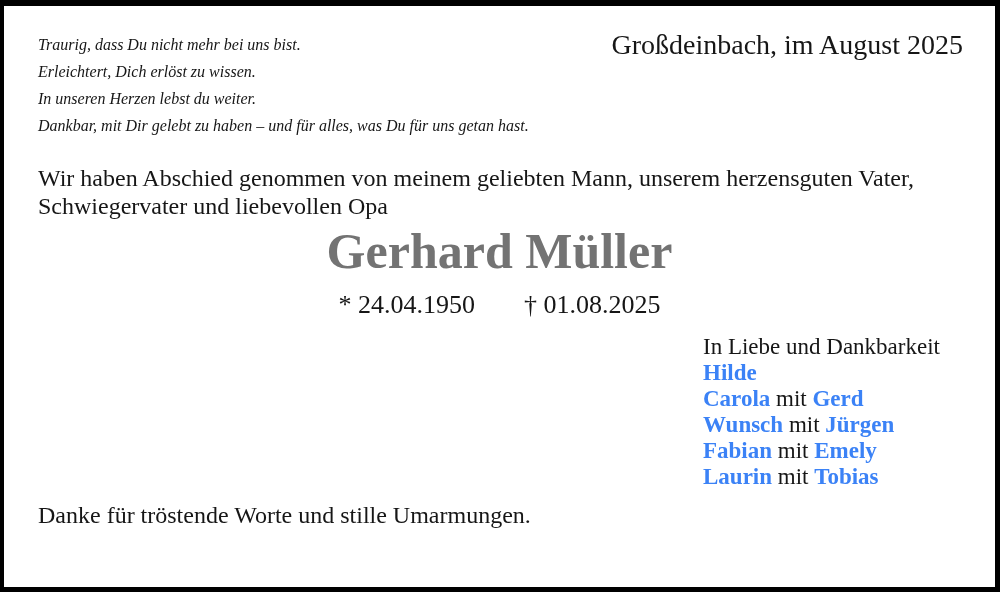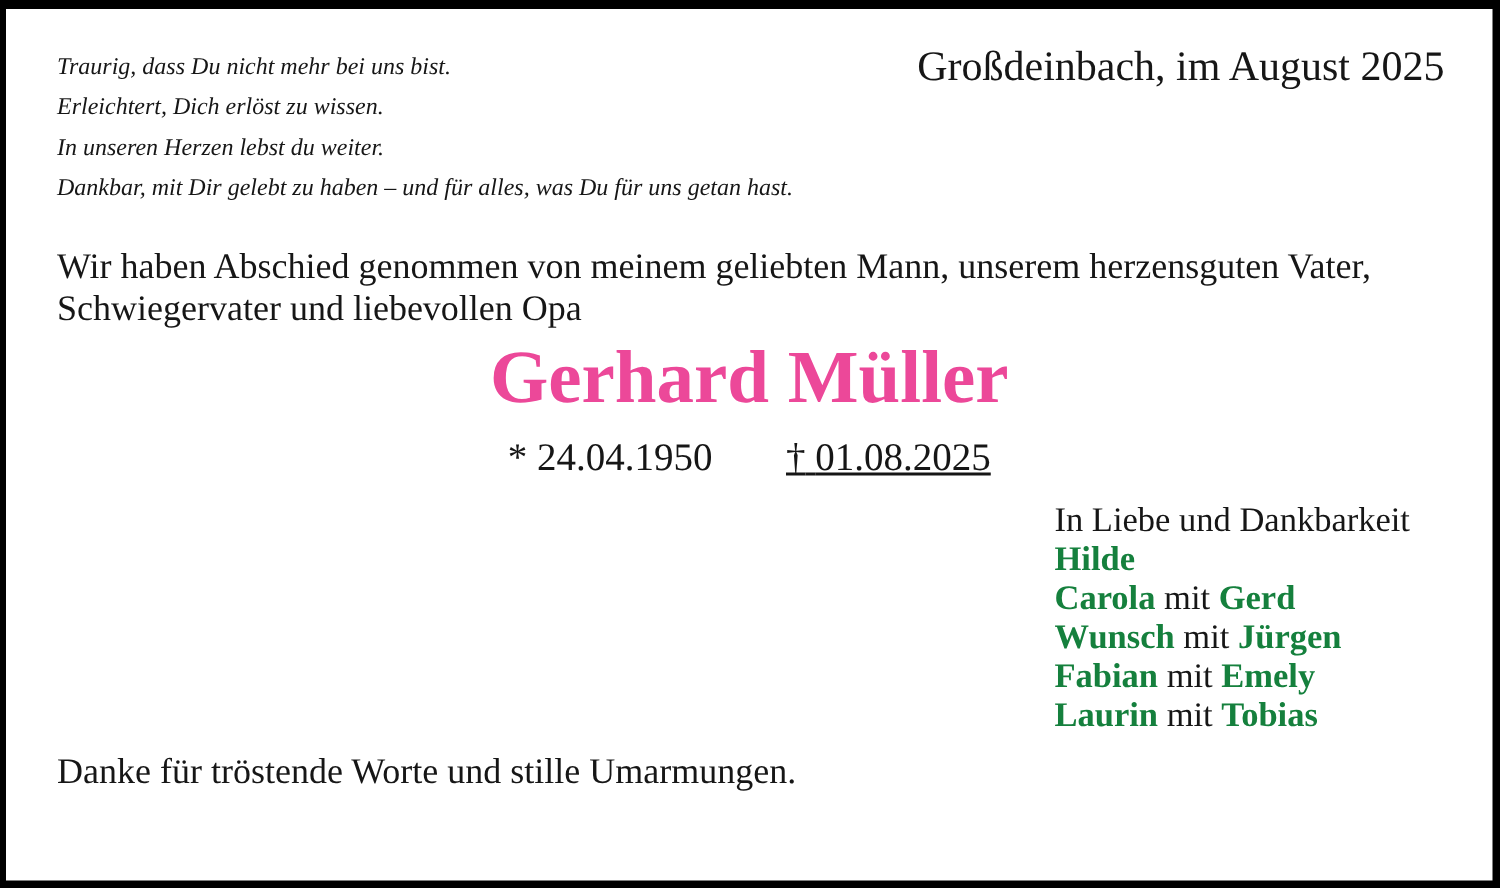--- a/index.html
+++ b/index.html
@@ -49,46 +49,45 @@
   .name {
     position: absolute;
     left: 0;
     right: 0;
     top: 219px;
     margin: 0;
     text-align: center;
     font-size: 50px;
     line-height: 52px;
     font-weight: bold;
-    color: #ec4899;
+    color: #737373;
   }
   .dates {
     position: absolute;
     left: 0;
     right: 0;
     top: 284px;
     text-align: center;
     font-size: 26px;
     line-height: 30px;
   }
   .dates .death {
     margin-left: 49px;
-    text-decoration: underline;
   }
   .mourners {
     position: absolute;
     left: 699px;
     top: 328px;
     font-size: 23px;
     line-height: 26px;
     white-space: nowrap;
   }
   .mourners .b {
     font-weight: bold;
-    color: #15803d;
+    color: #3b82f6;
   }
   .closing {
     position: absolute;
     left: 34px;
     top: 495px;
     font-size: 24px;
     line-height: 28px;
     white-space: nowrap;
     text-align: center;
   }

